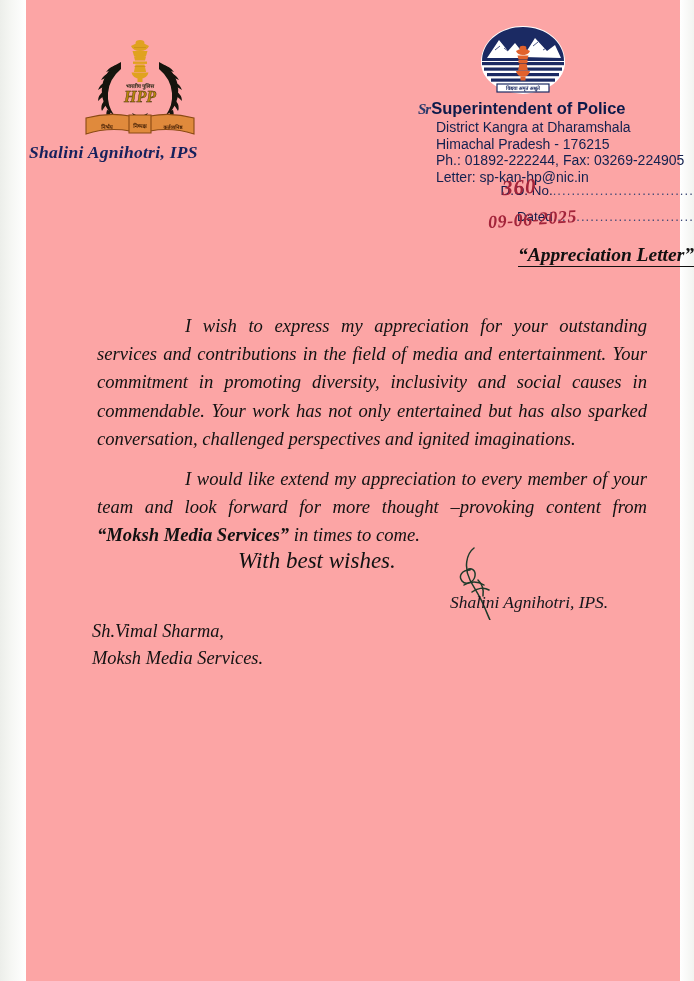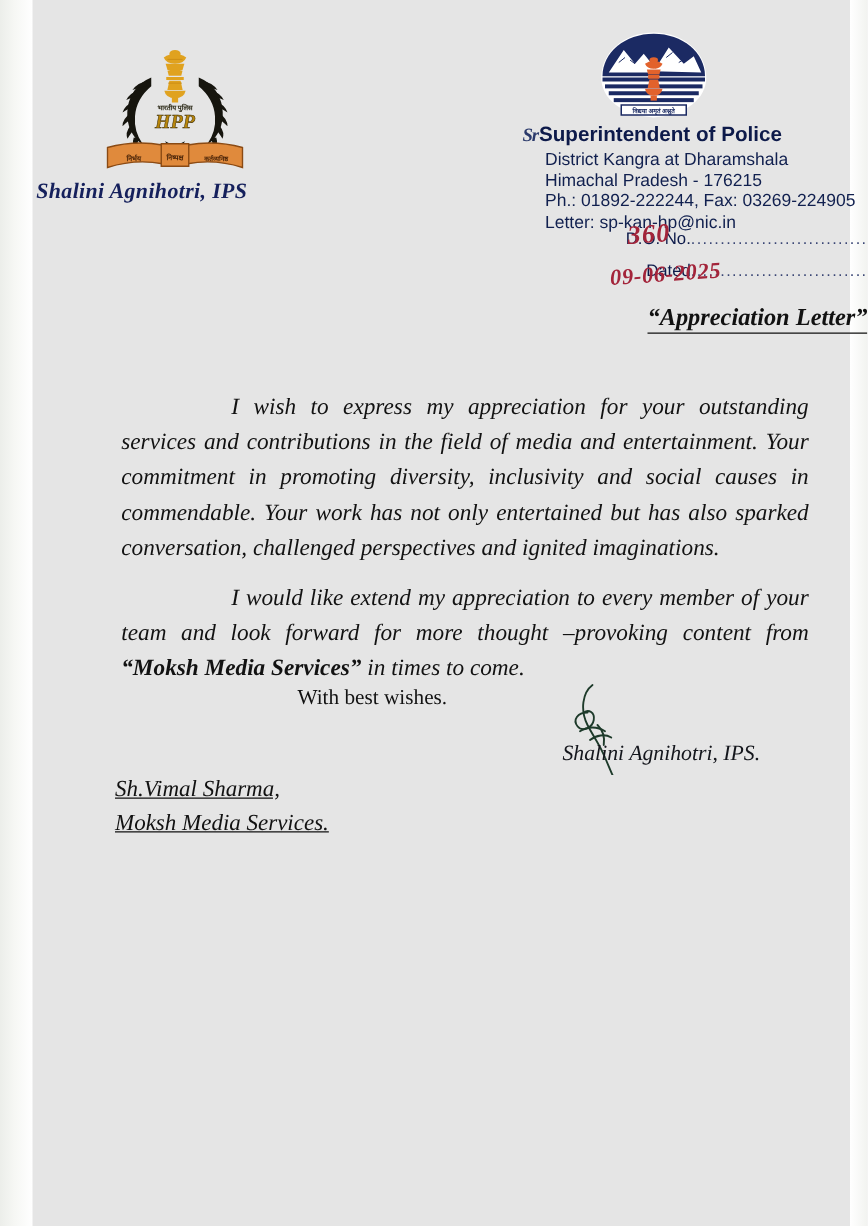--- a/index.html
+++ b/index.html
@@ -4,21 +4,21 @@
 <style>
   html, body {
     margin: 0;
     padding: 0;
     background: #ffffff;
   }
   #page {
     position: relative;
     width: 694px;
     height: 981px;
-    background: #e5e5e5;
+    background: #fca5a5;
     overflow: hidden;
     font-family: "Liberation Serif", serif;
   }
   
   #scan-shade-left {
     position: absolute;
     left: 0; top: 0;
     width: 26px; height: 981px;
     background: linear-gradient(to right, #eceeea 0%, #f6f7f4 45%, #ffffff 100%);
     pointer-events: none;
@@ -165,21 +165,22 @@
   .para:last-child { margin-bottom: 0; }
   .company-bold {
     font-weight: bold;
   }
 
   
   #closing {
     position: absolute;
     left: 238px; top: 548px;
     font-family: "Liberation Serif", serif;
-    font-size: 17px;
+    font-style: italic;
+    font-size: 23px;
     color: #121212;
   }
 
   
   #signature-wrap {
     position: absolute;
     left: 444px; top: 540px;
     width: 200px; height: 80px;
   }
   #signature-ink {
@@ -200,21 +201,20 @@
 
   
   #addressee {
     position: absolute;
     left: 92px; top: 618px;
     font-family: "Liberation Serif", serif;
     font-style: italic;
     font-size: 18.4px;
     line-height: 27px;
     color: #121212;
-    text-decoration: underline;
   }
   .addr-line { white-space: nowrap; }
 </style>
 </head>
 <body>
 
 <div id="page">
 
   <div id="scan-shade-left"></div>
   <div id="scan-shade-right"></div>

